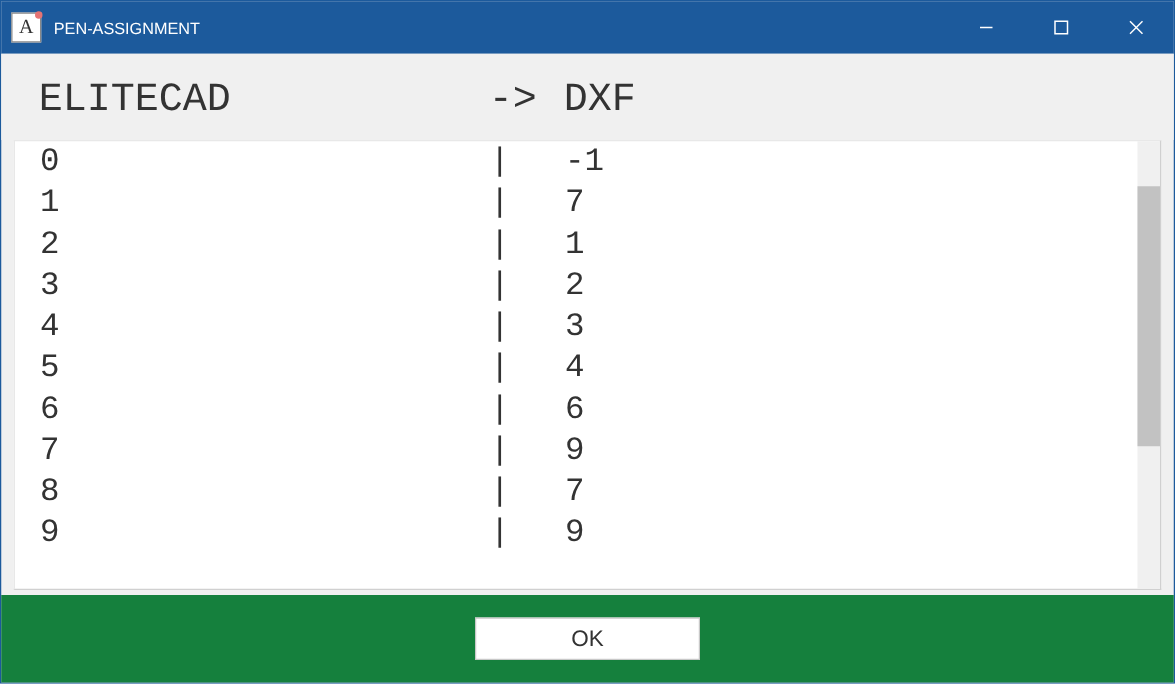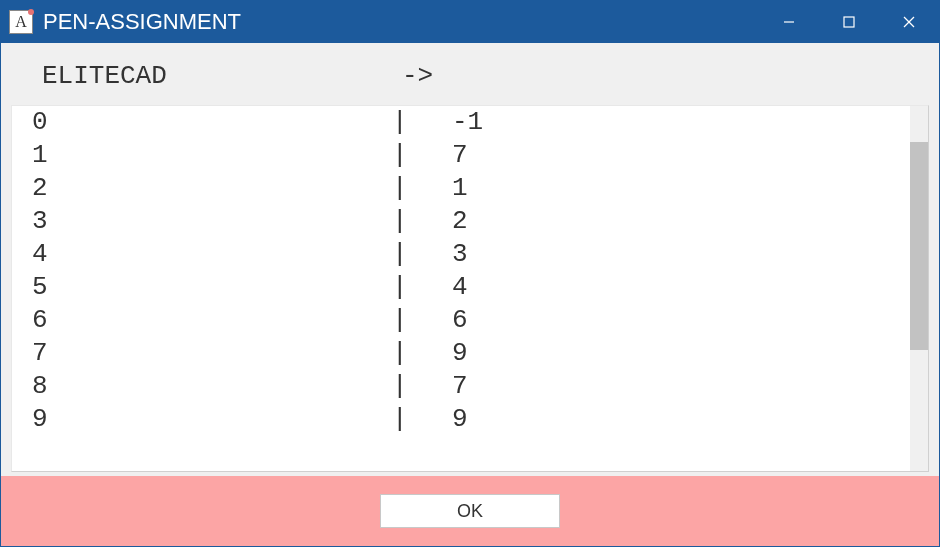--- a/index.html
+++ b/index.html
@@ -49,21 +49,21 @@
       position: absolute;
       width: 6px;
       height: 6px;
       background: #e57373;
       border-radius: 50%;
       top: -2px;
       right: -2px;
     }
     .title-text {
       color: #ffffff;
-      font-size: 22px;
+      font-size: 13px;
       font-weight: 400;
       flex: 1;
     }
     .window-controls {
       display: flex;
       height: 100%;
     }
     .win-btn {
       width: 60px;
       height: 100%;
@@ -80,23 +80,23 @@
     }
     .content {
       flex: 1;
       display: flex;
       flex-direction: column;
       padding: 0;
       min-height: 0;
     }
     .column-headers {
       display: flex;
-      padding: 18px 30px 14px 41px;
+      padding: 18px 30px 14px 30px;
       font-family: "Consolas", "Courier New", monospace;
-      font-size: 26px;
+      font-size: 32px;
       color: #333;
       background: #f0f0f0;
       flex-shrink: 0;
     }
     .col-left-head {
       width: 360px;
     }
     .col-arrow {
       width: 60px;
     }
@@ -151,21 +151,21 @@
       height: 208px;
       background: #c2c2c2;
     }
     .button-row {
       height: 70px;
       display: flex;
       align-items: center;
       justify-content: space-around;
       padding: 0 110px;
       flex-shrink: 0;
-      background: #fca5a5;
+      background: #15803d;
       gap: 20px;
     }
     .btn {
       width: 180px;
       height: 34px;
       background: #ffffff;
       border: 1px solid #c8c8c8;
       font-size: 18px;
       color: #333;
       cursor: pointer;
@@ -199,20 +199,21 @@
             <line x1="12" y1="2" x2="2" y2="12"></line>
           </svg>
       </div>
     </div>
   </div>
 
   <div class="content">
     <div class="column-headers">
       <div class="col-left-head">ELITECAD</div>
       <div class="col-arrow">-&gt;</div>
+      <div class="col-right-head">DXF</div>
     </div>
 
     <div class="list-wrap">
       <div class="list-inner" id="list-inner">
           <div class="row">
             <div class="cell-left">0</div>
             <div class="cell-sep">|</div>
             <div class="cell-right">-1</div>
           </div>
           <div class="row">

